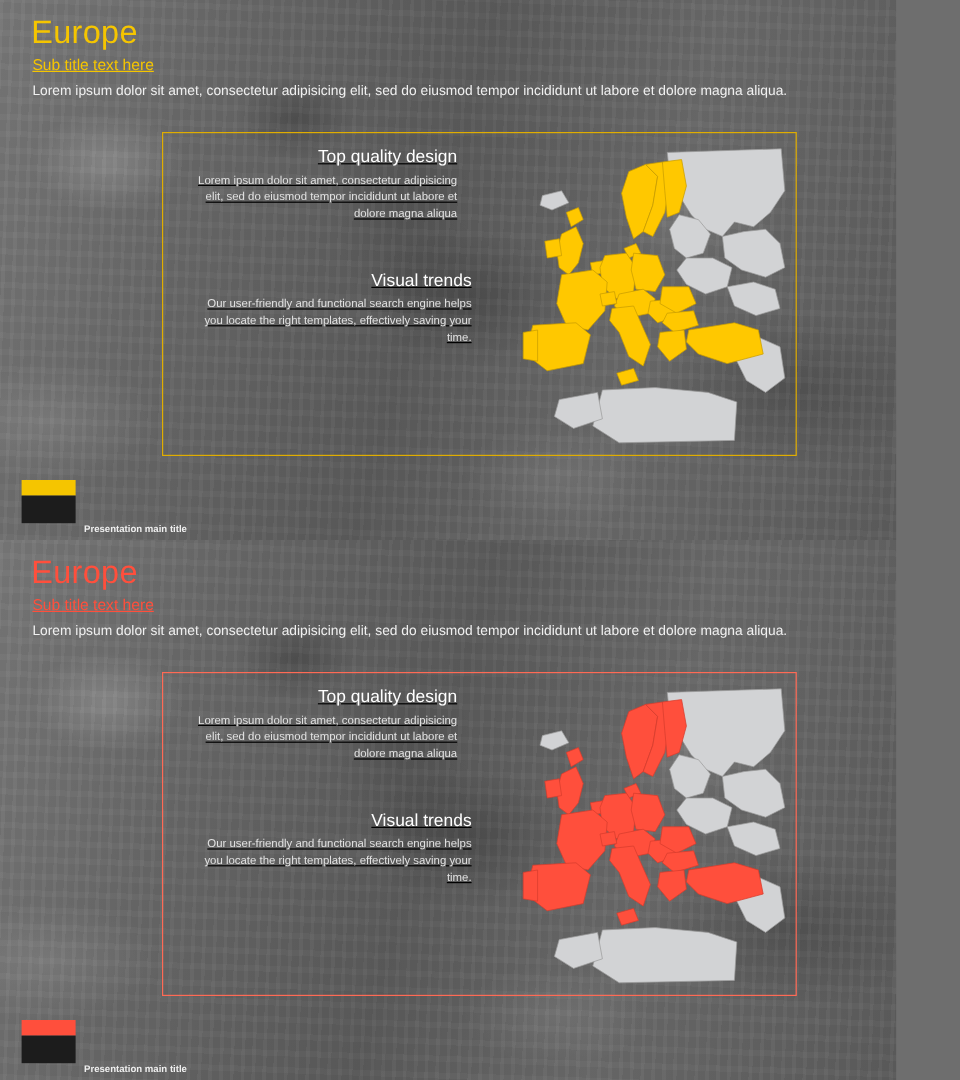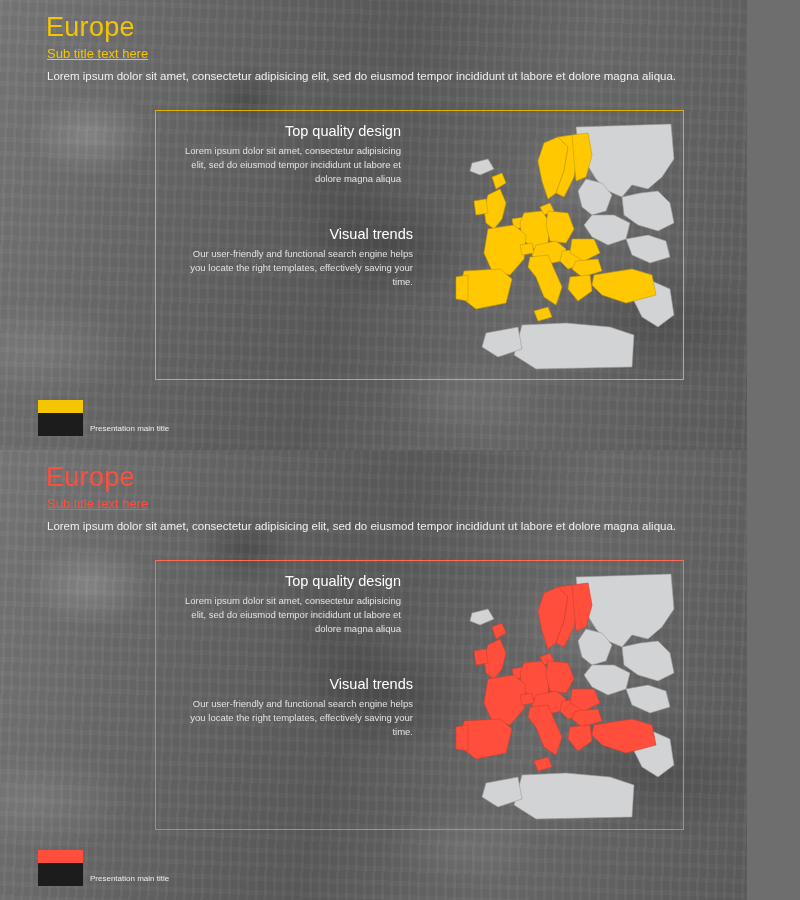--- a/index.html
+++ b/index.html
@@ -10,21 +10,20 @@
     overflow: hidden;
   }
   .page { width: 800px; height: 900px; display: flex; flex-direction: column; }
 
   .slide {
     position: relative;
     width: 747px;
     height: 450px;
     overflow: hidden;
     background: #717171;
-    padding-left: 20px;
   }
 
   
   .bg {
     position: absolute;
     inset: 0;
     background-color: #6f6f6f;
     background-image:
       radial-gradient(ellipse 90px 60px at 12% 30%, rgba(240,240,240,0.35), rgba(240,240,240,0) 70%),
       radial-gradient(ellipse 70px 50px at 33% 22%, rgba(30,30,30,0.40), rgba(30,30,30,0) 70%),
@@ -73,21 +72,21 @@
     color: #f0f0f0;
   }
 
   .frame {
     position: absolute;
     left: 135px; top: 110px;
     width: 529px; height: 270px;
     border: 1px solid #e8b203;
   }
 
-  .block { position: absolute; text-align: right; }
+  .block { position: absolute; text-align: right; text-decoration: underline; }
   .block-h {
     font-size: 14.5px;
     color: #ffffff;
     margin-bottom: 5px;
   }
   .block-p {
     font-size: 9.5px;
     line-height: 1.45;
     color: #e2e2e2;
   }
@@ -101,23 +100,24 @@
   
   .footer-swatch {
     position: absolute;
     left: 18px; bottom: 14px;
     width: 45px; height: 36px;
   }
   .footer-swatch .sw-top { height: 13px; background: #f5c500; }
   .footer-swatch .sw-bot { height: 23px; background: #1c1c1c; }
   .footer-label {
     position: absolute;
-    left: 70px; bottom: 17px;
+    left: 70px; bottom: 5px;
     font-size: 8px;
     color: #efefef;
+    font-weight: bold;
   }
 
   
   .theme-yellow .title { color: #f5c500; }
   .theme-yellow .subtitle { color: #f5c500; }
   .theme-yellow .frame { border-color: #e0ad00; }
   .theme-yellow .footer-swatch .sw-top { background: #f5c500; }
 
   
   .theme-red .title { color: #ff4f3c; }

